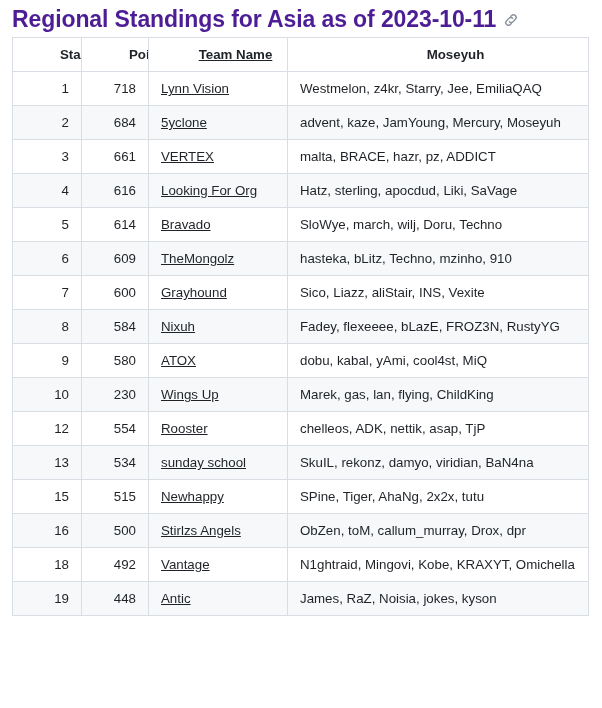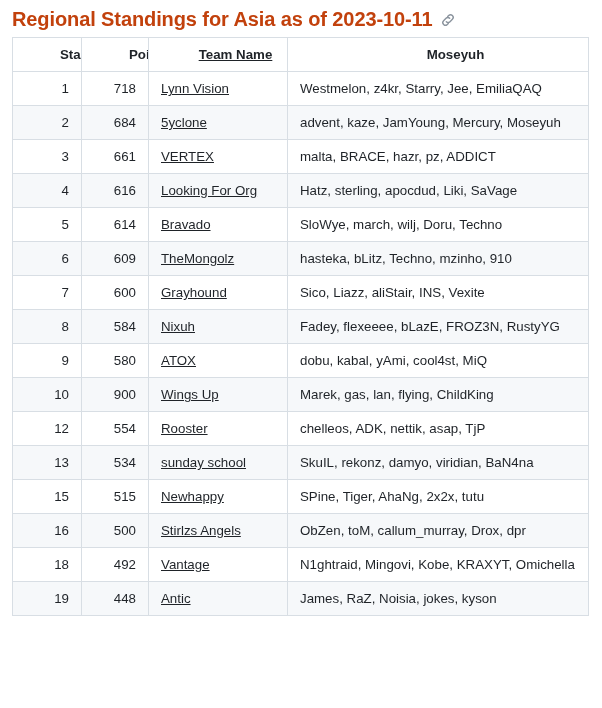--- a/index.html
+++ b/index.html
@@ -22,23 +22,23 @@
   }
   .title-row {
     display: flex;
     align-items: center;
     gap: 7px;
     padding: 8px 0 0 12px;
     height: 30px;
     box-sizing: border-box;
   }
   .page-title {
-    font-size: 20px;
+    font-size: 23px;
     font-weight: 600;
-    color: #c2410c;
+    color: #4c1d95;
     letter-spacing: -0.1px;
     white-space: nowrap;
     line-height: 22px;
   }
   .anchor-link {
     display: inline-flex;
     align-items: center;
     justify-content: center;
     width: 16px;
     height: 16px;
@@ -178,21 +178,21 @@
           <td class="roster">Fadey, flexeeee, bLazE, FROZ3N, RustyYG</td>
         </tr>
         <tr>
           <td class="standing">9</td>
           <td class="points">580</td>
           <td class="team">ATOX</td>
           <td class="roster">dobu, kabal, yAmi, cool4st, MiQ</td>
         </tr>
         <tr>
           <td class="standing">10</td>
-          <td class="points">900</td>
+          <td class="points">230</td>
           <td class="team">Wings Up</td>
           <td class="roster">Marek, gas, lan, flying, ChildKing</td>
         </tr>
         <tr>
           <td class="standing">12</td>
           <td class="points">554</td>
           <td class="team">Rooster</td>
           <td class="roster">chelleos, ADK, nettik, asap, TjP</td>
         </tr>
         <tr>

